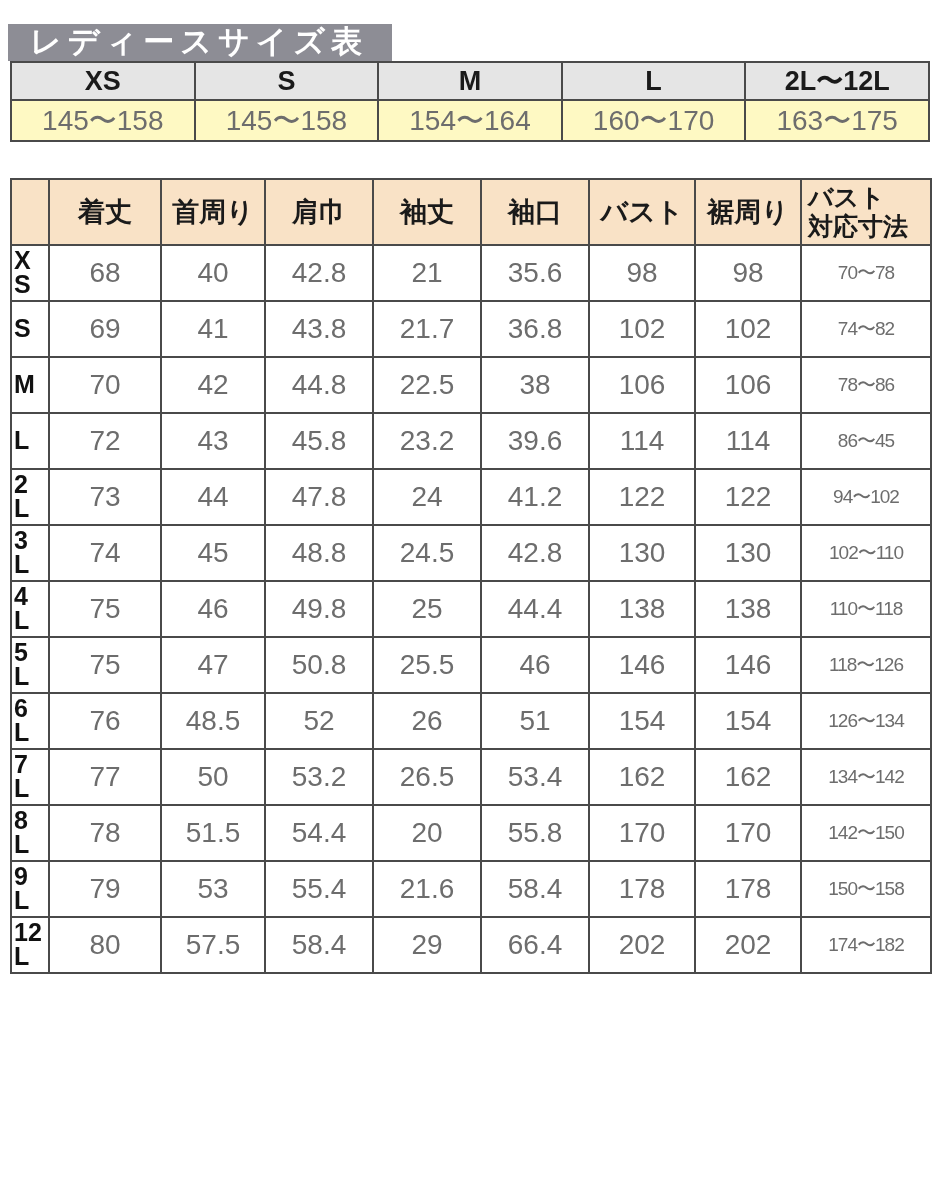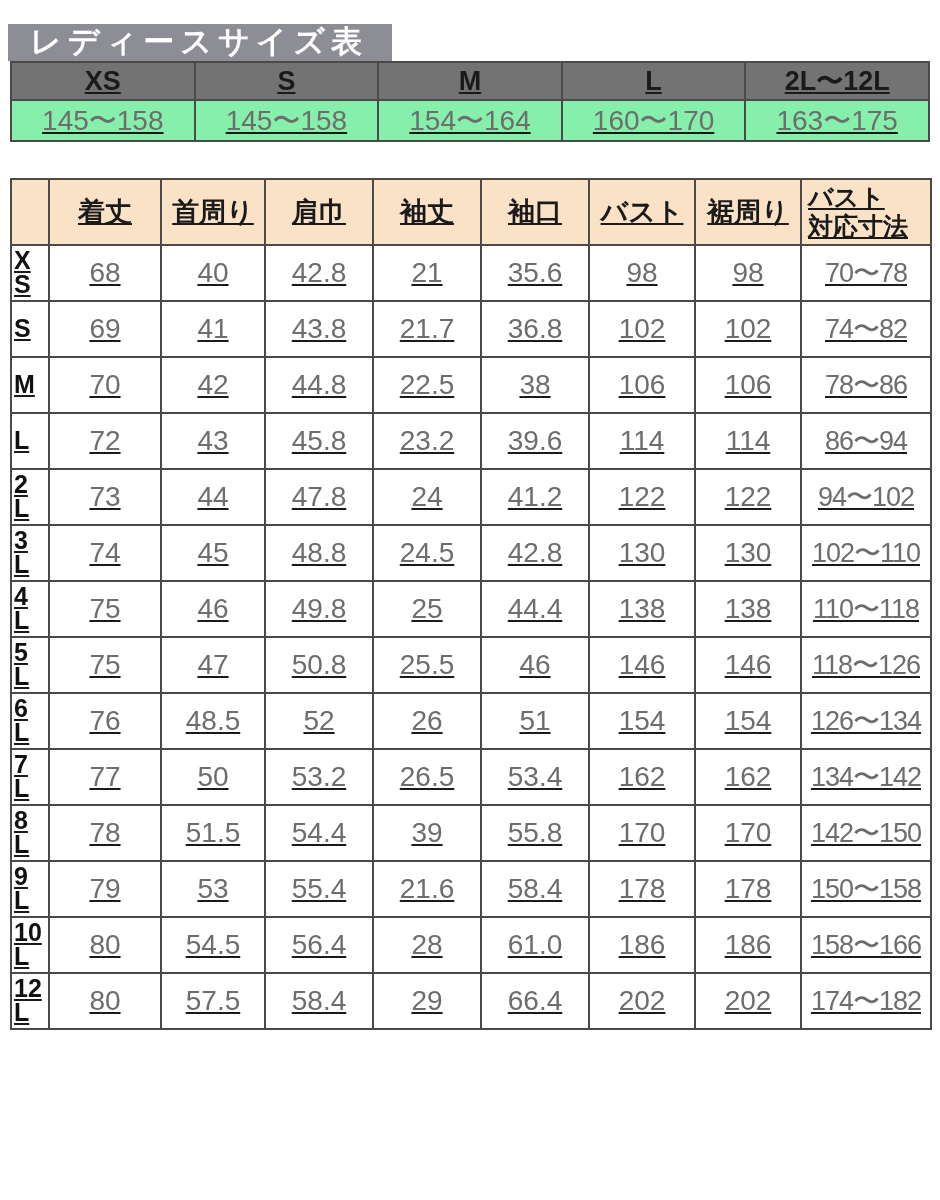--- a/index.html
+++ b/index.html
@@ -9,21 +9,20 @@
     height: 1200px;
     background: #ffffff;
     font-family: "Liberation Sans", "DejaVu Sans", sans-serif;
     color: #1a1a1a;
     overflow: hidden;
   }
   .page {
     width: 771px;
     height: 1200px;
     padding: 24px 10px 0 10px;
-    text-decoration: underline;
   }
   .title-banner {
     display: inline-block;
     margin-left: -2px;
     background: #8d8d95;
     color: #ffffff;
     font-size: 31px;
     font-weight: bold;
     letter-spacing: 6px;
     padding: 2px 24px 4px 22px;
@@ -42,28 +41,28 @@
     width: 920px;
   }
   td, th {
     border: 2px solid #4a4a4a;
     text-align: center;
     padding: 0;
     overflow: hidden;
   }
   
   .height-table th {
-    background: #737373;
+    background: #e5e5e5;
     font-size: 27px;
     font-weight: bold;
     color: #1a1a1a;
     height: 36px;
   }
   .height-table td {
-    background: #86efac;
+    background: #fef9c3;
     color: #6d6d6d;
     font-size: 28px;
     height: 41px;
   }
   
   .size-table { margin-top: 36px; padding-left: 24px; }
   .size-table thead th {
     background: #f9e2c6;
     font-size: 27px;
     font-weight: bold;
@@ -85,21 +84,21 @@
     text-align: left;
     padding-left: 2px;
   }
   .size-table tbody th.row-label span { display: block; }
   .size-table tbody td {
     background: #ffffff;
     color: #6d6d6d;
     font-size: 28px;
     height: 56px;
   }
-  .size-table tbody td.bust-range-cell { font-size: 27px; letter-spacing: -1px; }
+  .size-table tbody td.bust-range-cell { font-size: 19px; letter-spacing: -1px; }
 </style>
 </head>
 <body>
 
 <div class="page">
 
   <div class="title-banner">レディースサイズ表</div>
 
 
   <table class="height-table">
@@ -196,21 +195,21 @@
           <th class="row-label">
             <span>L</span>
           </th>
           <td>72</td>
           <td>43</td>
           <td>45.8</td>
           <td>23.2</td>
           <td>39.6</td>
           <td>114</td>
           <td>114</td>
-          <td class="bust-range-cell">86〜94</td>
+          <td class="bust-range-cell">86〜45</td>
         </tr>
         <tr>
           <th class="row-label">
             <span>2</span>
             <span>L</span>
           </th>
           <td>73</td>
           <td>44</td>
           <td>47.8</td>
           <td>24</td>
@@ -290,21 +289,21 @@
           <td class="bust-range-cell">134〜142</td>
         </tr>
         <tr>
           <th class="row-label">
             <span>8</span>
             <span>L</span>
           </th>
           <td>78</td>
           <td>51.5</td>
           <td>54.4</td>
-          <td>39</td>
+          <td>20</td>
           <td>55.8</td>
           <td>170</td>
           <td>170</td>
           <td class="bust-range-cell">142〜150</td>
         </tr>
         <tr>
           <th class="row-label">
             <span>9</span>
             <span>L</span>
           </th>
@@ -312,34 +311,20 @@
           <td>53</td>
           <td>55.4</td>
           <td>21.6</td>
           <td>58.4</td>
           <td>178</td>
           <td>178</td>
           <td class="bust-range-cell">150〜158</td>
         </tr>
         <tr>
           <th class="row-label">
-            <span>10</span>
-            <span>L</span>
-          </th>
-          <td>80</td>
-          <td>54.5</td>
-          <td>56.4</td>
-          <td>28</td>
-          <td>61.0</td>
-          <td>186</td>
-          <td>186</td>
-          <td class="bust-range-cell">158〜166</td>
-        </tr>
-        <tr>
-          <th class="row-label">
             <span>12</span>
             <span>L</span>
           </th>
           <td>80</td>
           <td>57.5</td>
           <td>58.4</td>
           <td>29</td>
           <td>66.4</td>
           <td>202</td>
           <td>202</td>

